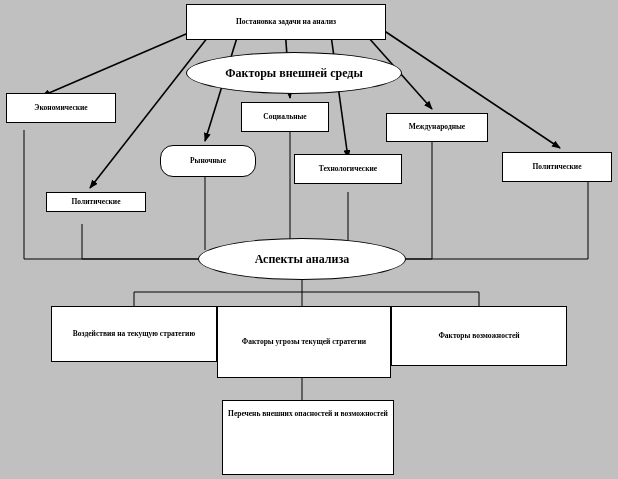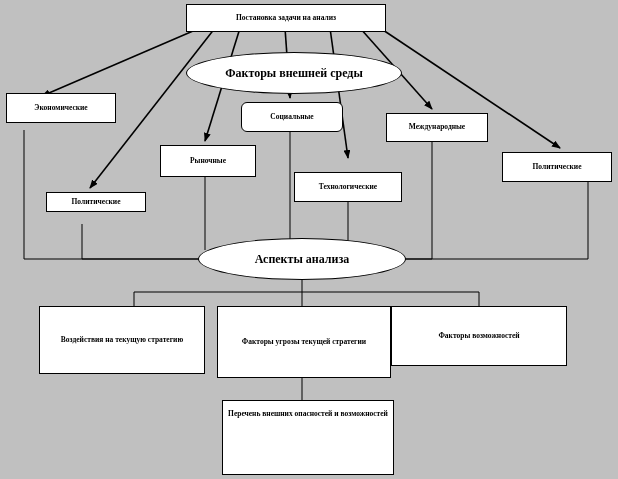--- a/index.html
+++ b/index.html
@@ -98,61 +98,61 @@
 
     <line x1="302" y1="280" x2="302" y2="292" stroke="#000" stroke-width="1"></line>
     <line x1="134" y1="292" x2="479" y2="292" stroke="#000" stroke-width="1"></line>
     <line x1="134" y1="292" x2="134" y2="306" stroke="#000" stroke-width="1"></line>
     <line x1="302" y1="292" x2="302" y2="306" stroke="#000" stroke-width="1"></line>
     <line x1="479" y1="292" x2="479" y2="306" stroke="#000" stroke-width="1"></line>
 
     <line x1="302" y1="362" x2="302" y2="400" stroke="#000" stroke-width="1"></line>
   </svg>
 
-  <div class="node" style="left:186px; top:4px; width:200px; height:28px;">
+  <div class="node" style="left:186px; top:4px; width:200px; height:36px;">
     <span>Постановка задачи на анализ</span>
   </div>
 
   <div class="ellipse" style="left:186px; top:52px; width:216px; height:42px;">
     <span>Факторы внешней среды</span>
   </div>
 
   <div class="node" style="left:6px; top:93px; width:110px; height:30px;">
     <span>Экономические</span>
   </div>
 
-  <div class="node" style="left:241px; top:102px; width:102px; height:30px;border-radius:6px;">
+  <div class="node" style="left:241px; top:102px; width:88px; height:30px;">
     <span>Социальные</span>
   </div>
 
   <div class="node" style="left:386px; top:113px; width:102px; height:29px;">
     <span>Международные</span>
   </div>
 
-  <div class="node" style="left:160px; top:145px; width:96px; height:32px;">
+  <div class="node" style="left:160px; top:145px; width:96px; height:32px;border-radius:13px;">
     <span>Рыночные</span>
   </div>
 
   <div class="node" style="left:502px; top:152px; width:110px; height:30px;">
     <span>Политические</span>
   </div>
 
-  <div class="node" style="left:294px; top:172px; width:108px; height:30px;">
+  <div class="node" style="left:294px; top:154px; width:108px; height:30px;">
     <span>Технологические</span>
   </div>
 
   <div class="node" style="left:46px; top:192px; width:100px; height:20px;">
     <span>Политические</span>
   </div>
 
   <div class="ellipse" style="left:198px; top:238px; width:208px; height:42px;">
     <span>Аспекты анализа</span>
   </div>
 
-  <div class="node" style="left:39px; top:306px; width:166px; height:68px;">
+  <div class="node" style="left:51px; top:306px; width:166px; height:56px;">
     <span>Воздействия на текущую стратегию</span>
   </div>
 
   <div class="node" style="left:217px; top:306px; width:174px; height:72px;">
     <span>Факторы угрозы текущей стратегии</span>
   </div>
 
   <div class="node" style="left:391px; top:306px; width:176px; height:60px;">
     <span>Факторы возможностей</span>
   </div>

